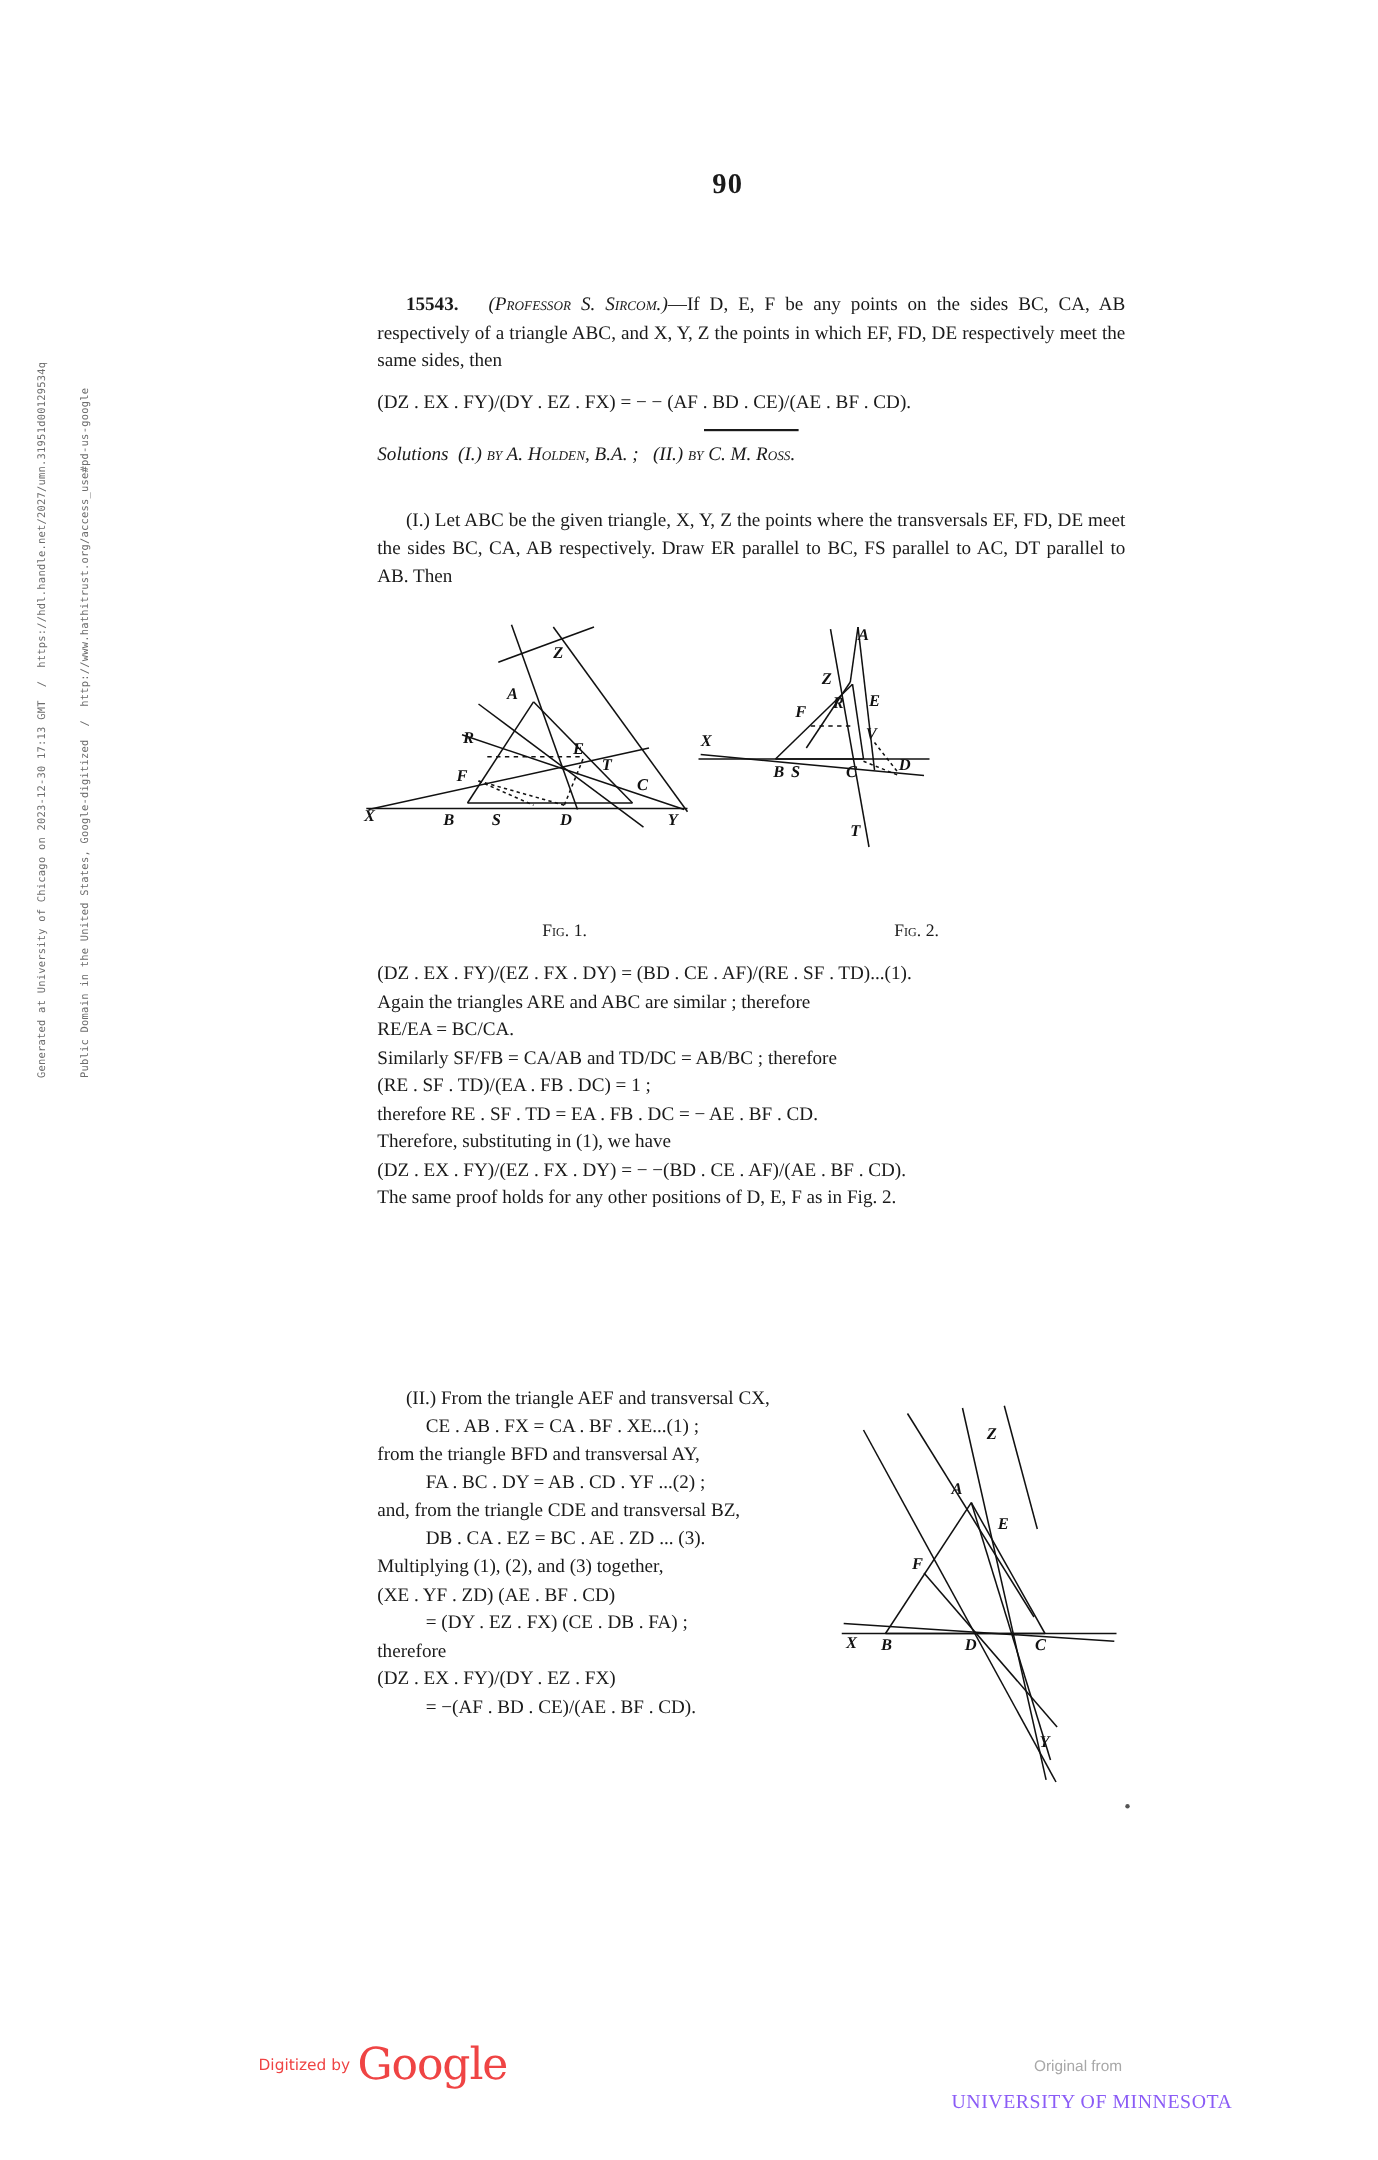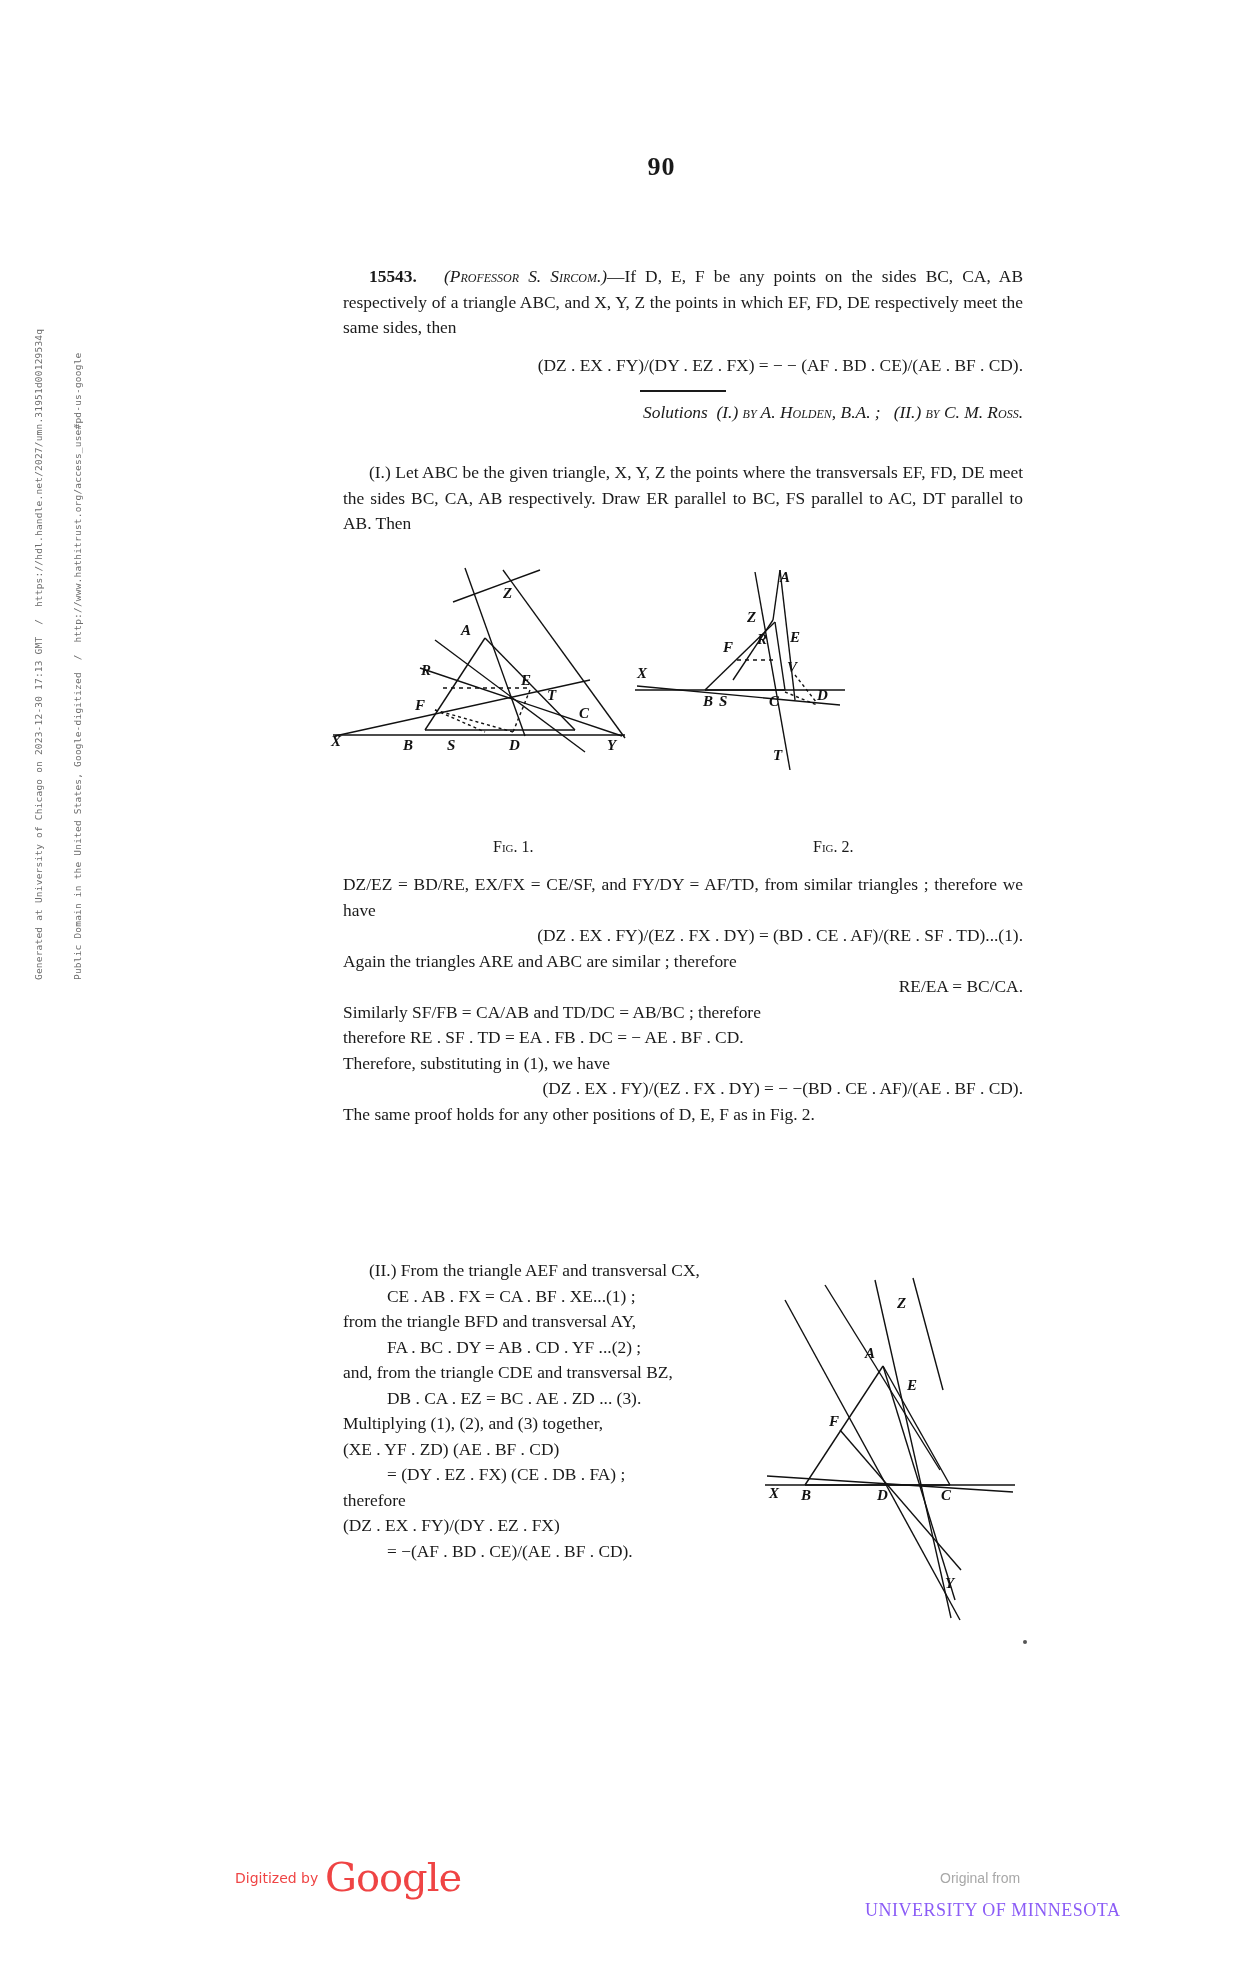--- a/index.html
+++ b/index.html
@@ -56,21 +56,21 @@
     position: absolute;
     left: 308px;
     width: 680px;
     font-size: 17.4px;
     line-height: 25.5px;
     text-align: justify;
   }
 
   .p { margin: 0 0 0 0; }
   .indent { text-indent: 26px; }
-  .center { text-align: right; text-indent: 0; }
+  .center { text-align: left; text-indent: 0; }
   .sc { font-variant: small-caps; font-style: italic; }
   .it { font-style: italic; }
   .b { font-weight: bold; }
   .nojust { text-align: left; }
 
   .rule {
     width: 86px;
     height: 2px;
     background: #1a1a1a;
     margin: 12px auto 12px auto;
@@ -278,25 +278,25 @@
       </g>
     </svg>
   </div>
 
   <div id="figcaptions">
     <span class="figcap" id="figcap1">Fig. 1.</span>
     <span class="figcap" id="figcap2">Fig. 2.</span>
   </div>
 
   <div class="col" id="block-after">
-    <div class="p">DZ/EZ = BD/RE,   EX/FX = CE/SF,  and  FY/DY = AF/TD,  from similar triangles ; therefore we have</div>
     <div class="p center">(DZ . EX . FY)/(EZ . FX . DY) = (BD . CE . AF)/(RE . SF . TD)...(1).</div>
     <div class="p nojust">Again the triangles ARE and ABC are similar ;  therefore</div>
     <div class="p center">RE/EA = BC/CA.</div>
     <div class="p nojust">Similarly SF/FB = CA/AB and TD/DC = AB/BC ;  therefore</div>
+    <div class="p center">(RE . SF . TD)/(EA . FB . DC) = 1 ;</div>
     <div class="p nojust">therefore    RE . SF . TD = EA . FB . DC = − AE . BF . CD.</div>
     <div class="p nojust">Therefore, substituting in (1), we have</div>
     <div class="p center">(DZ . EX . FY)/(EZ . FX . DY) = − −(BD . CE . AF)/(AE . BF . CD).</div>
     <div class="p nojust">The same proof holds for any other positions of D, E, F as in Fig. 2.</div>
   </div>
 
   <div class="col" id="block-two">
     <div class="p indent nojust">(II.) From the triangle AEF and transversal CX,</div>
     <div class="p nojust" style="padding-left:44px">CE . AB . FX = CA . BF . XE...(1) ;</div>
     <div class="p nojust">from the triangle BFD and transversal AY,</div>

